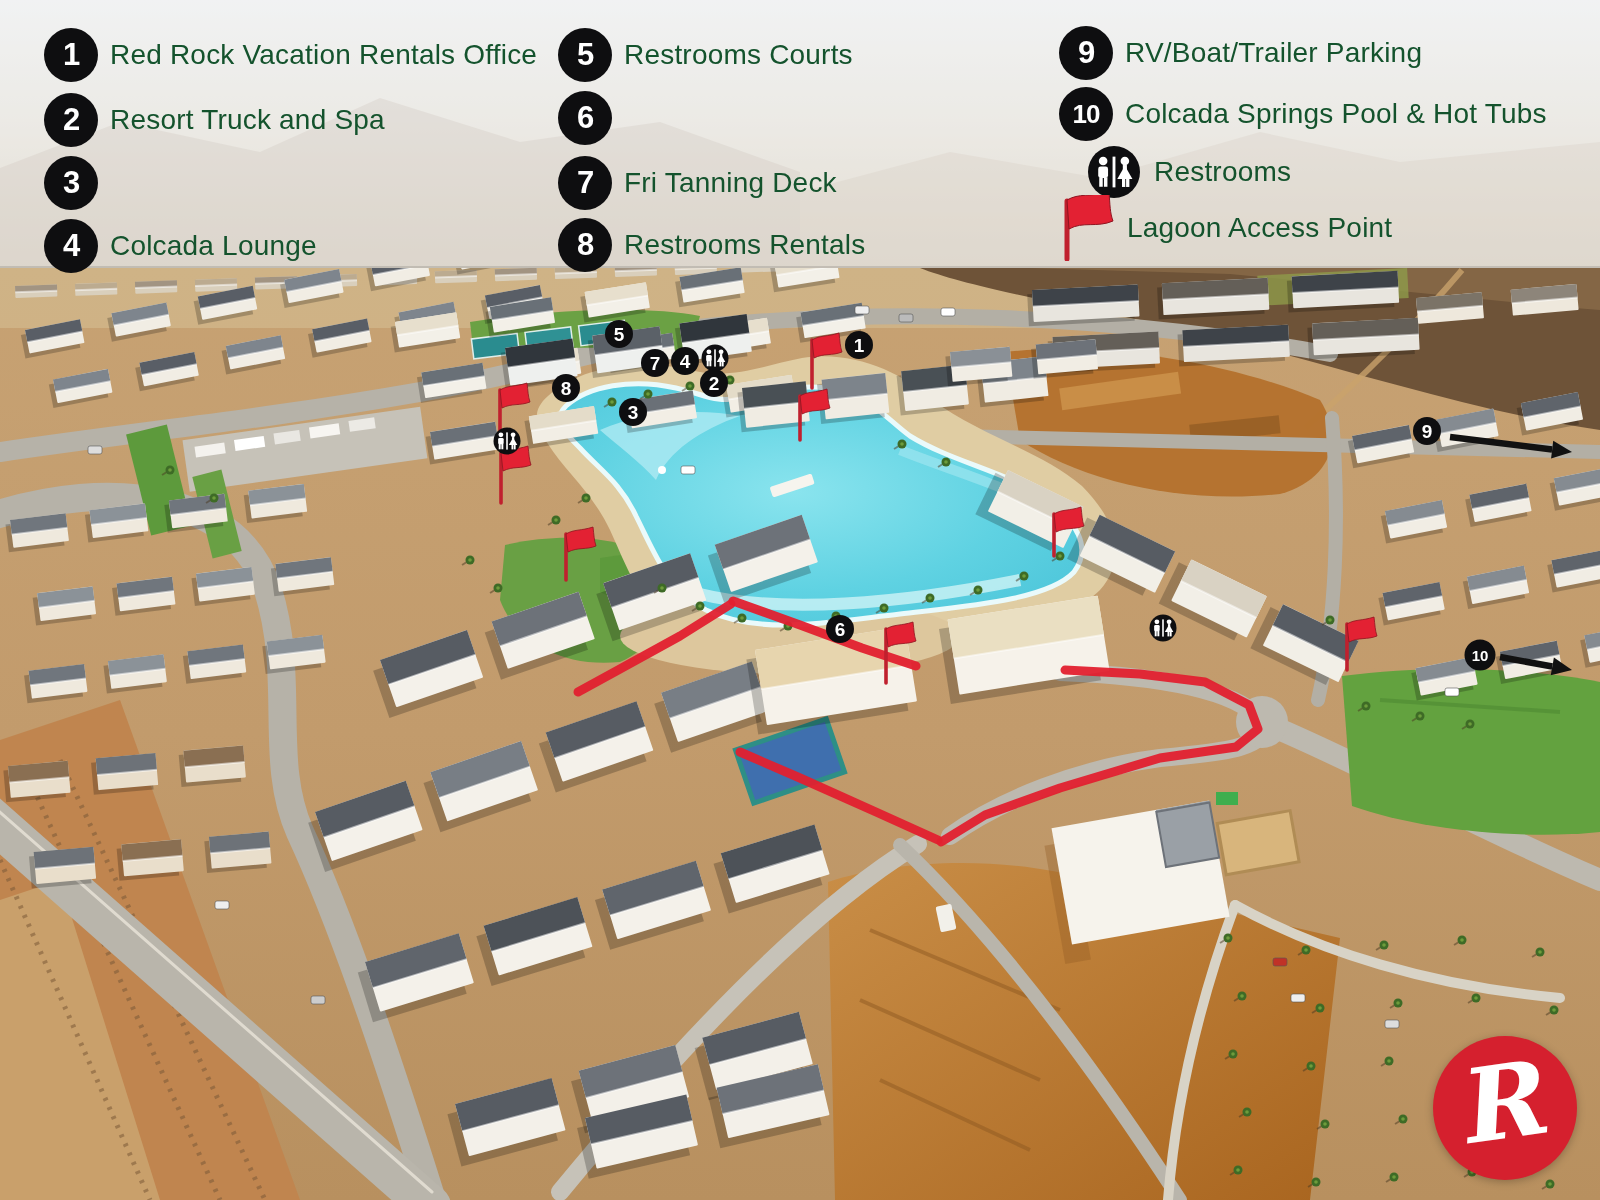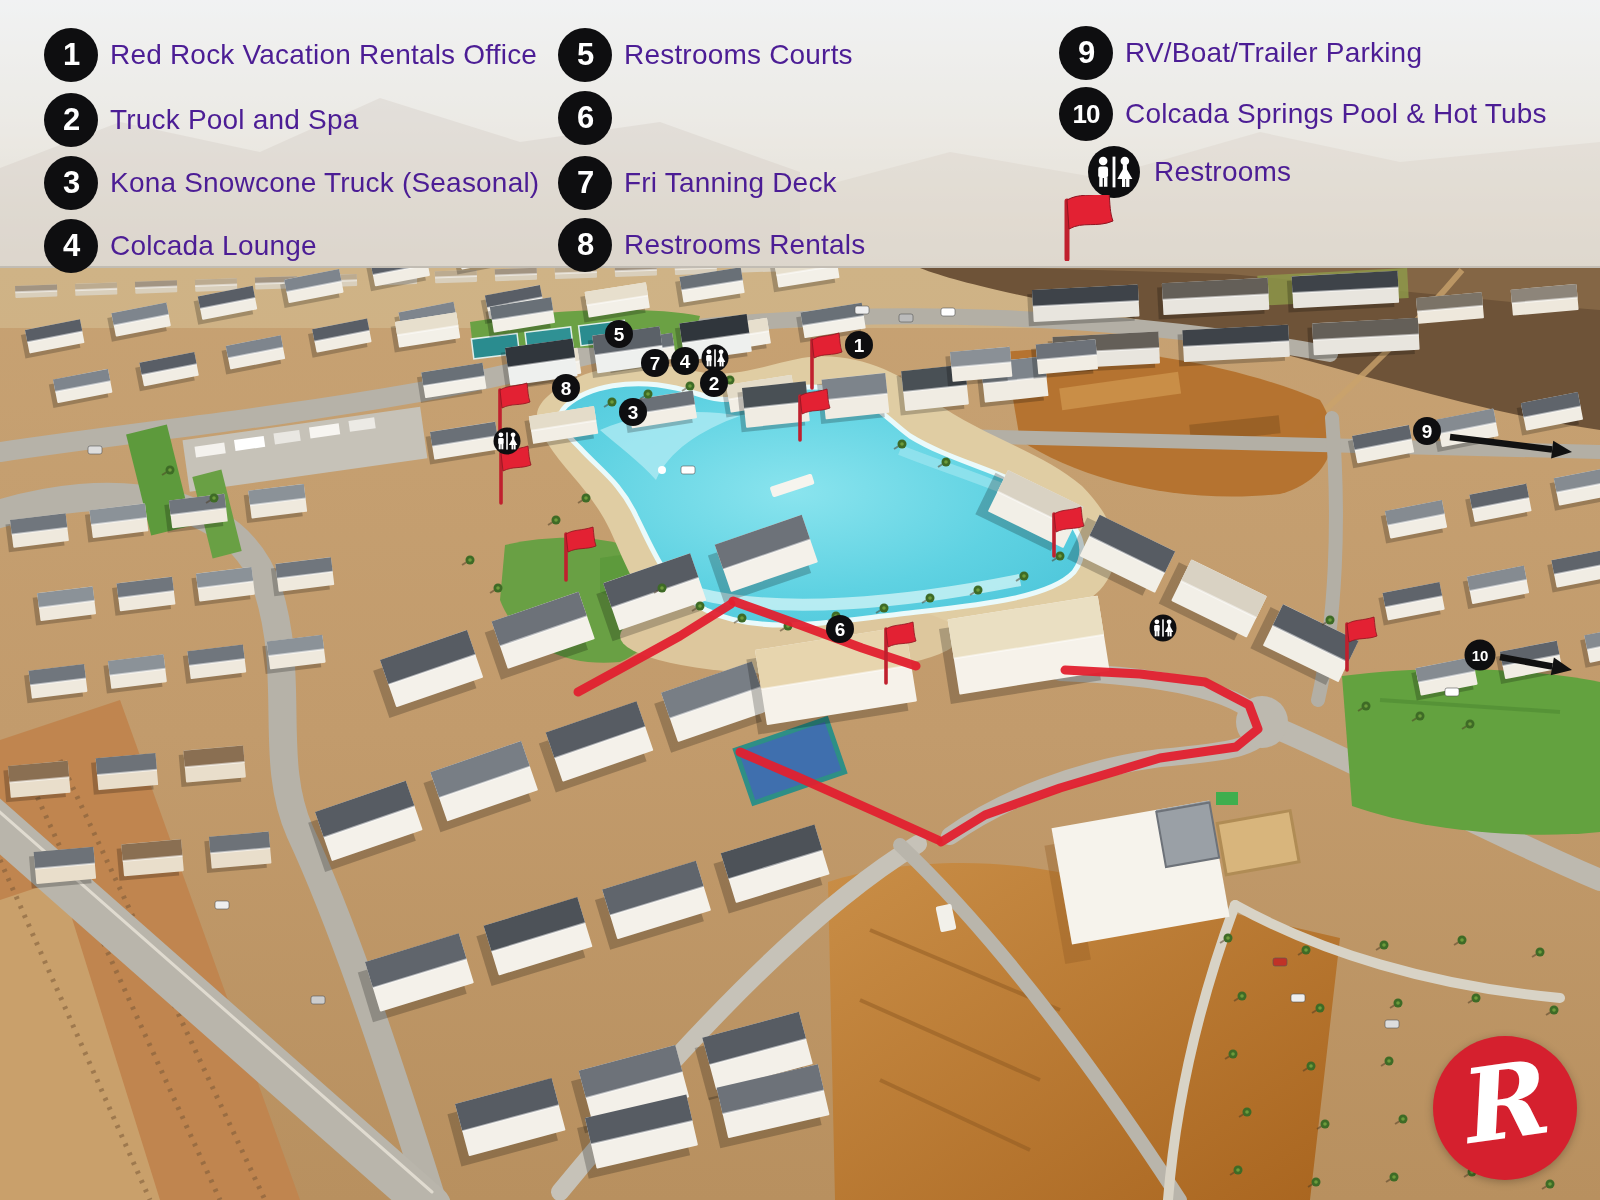--- a/index.html
+++ b/index.html
@@ -5,21 +5,21 @@
   html,body{margin:0;padding:0;background:#1b1b1b;}
   .stage{position:relative;width:1600px;height:1200px;margin:0 auto;overflow:hidden;
          font-family:"Liberation Sans",sans-serif;background:#c9a876;}
   #scene{position:absolute;left:0;top:0;width:1600px;height:1200px;display:block;}
   .lrow{position:absolute;display:flex;align-items:center;height:56px;}
   .lnum{display:flex;align-items:center;justify-content:center;width:54px;height:54px;
         border-radius:50%;background:#0e0e10;color:#fff;font-weight:bold;font-size:31px;
         flex:0 0 54px;letter-spacing:-1px;}
   .lnum.two{font-size:26px;}
   .licon{width:56px;height:64px;flex:0 0 56px;display:flex;align-items:center;justify-content:center;}
-  .llabel{margin-left:12px;font-size:28px;color:#4c1d95;white-space:nowrap;letter-spacing:.2px;}
+  .llabel{margin-left:12px;font-size:28px;color:#14532d;white-space:nowrap;letter-spacing:.2px;}
   .logo{position:absolute;left:1433px;top:1036px;width:144px;height:144px;border-radius:50%;
         background:#d5202e;display:flex;align-items:center;justify-content:center;
         box-shadow:0 2px 8px rgba(0,0,0,.25);}
   .logo span{font-family:"DejaVu Serif",serif;font-style:italic;font-weight:bold;color:#fff;
         font-size:102px;line-height:1;transform:rotate(-8deg) translate(2px,-6px);}
 </style>
 </head>
 <body>
 
 <div class="stage">
@@ -998,25 +998,24 @@
       </g>
 </svg>
 
 <div>
   <div class="lrow" style="left:44px;top:27px">
         <span class="lnum">1</span>
         <span class="llabel">Red Rock Vacation Rentals Office</span>
       </div>
   <div class="lrow" style="left:44px;top:92px">
         <span class="lnum">2</span>
-        <span class="llabel">Truck Pool and Spa</span>
+        <span class="llabel">Resort Truck and Spa</span>
       </div>
   <div class="lrow" style="left:44px;top:155px">
         <span class="lnum">3</span>
-        <span class="llabel">Kona Snowcone Truck (Seasonal)</span>
       </div>
   <div class="lrow" style="left:44px;top:218px">
         <span class="lnum">4</span>
         <span class="llabel">Colcada Lounge</span>
       </div>
 
   <div class="lrow" style="left:558px;top:27px">
         <span class="lnum">5</span>
         <span class="llabel">Restrooms Courts</span>
       </div>
@@ -1049,19 +1048,20 @@
     </span>
         <span class="llabel">Restrooms</span>
   </div>
   <div class="lrow" style="left:1059px;top:200px">
     <span class="licon">
       <svg width="56" height="66" viewBox="0 0 56 66">
         <line x1="8" y1="6" x2="8" y2="64" stroke="#c0202e" stroke-width="5" stroke-linecap="round"></line>
         <path d="M8,5 C20,-2 31,2 50,-3 C51,10 51,18 54,26 C38,33 24,26 10,34 Z" fill="#e32133" stroke="#8f1420" stroke-width="1"></path>
       </svg>
     </span>
+        <span class="llabel">Lagoon Access Point</span>
   </div>
 </div>
 
 <div class="logo">
       <span>R</span>
     </div>
 
 </div>
 </body></html>

